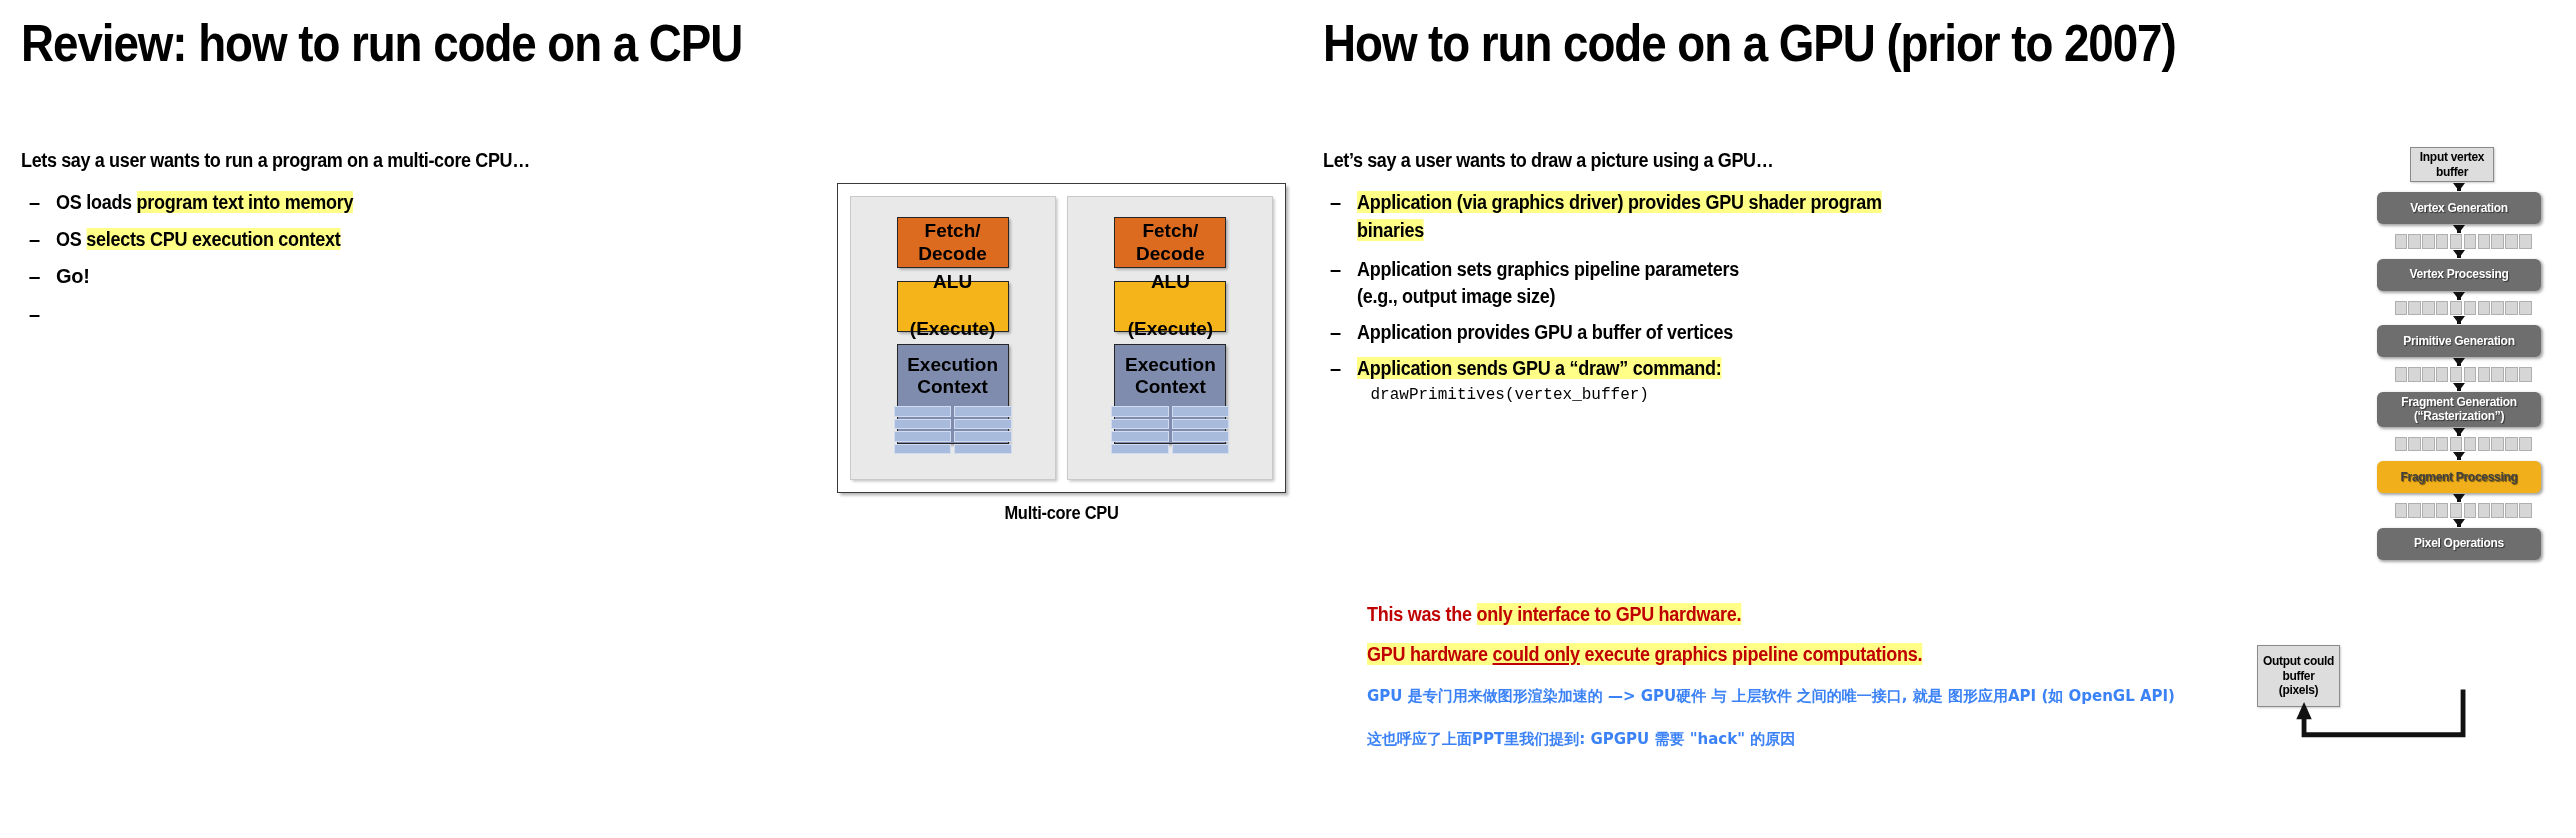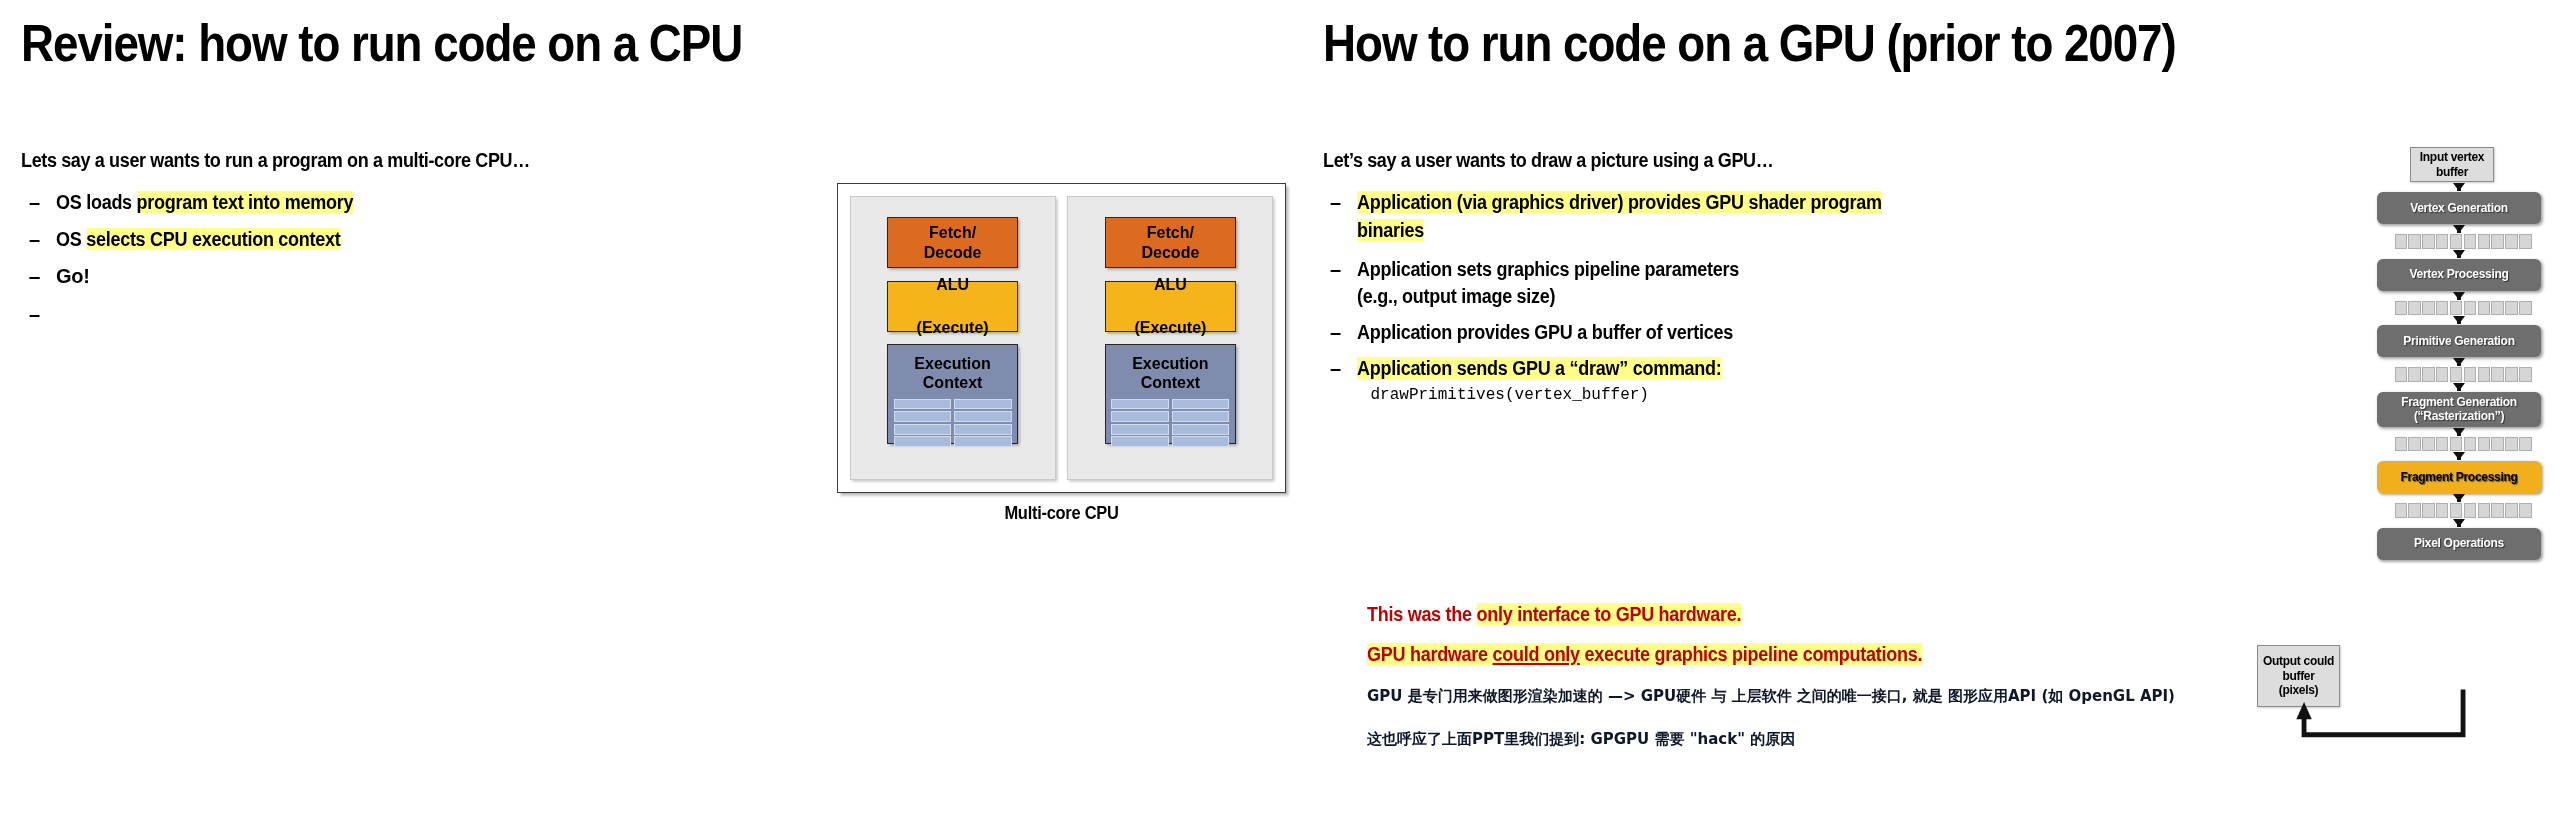--- a/index.html
+++ b/index.html
@@ -57,21 +57,21 @@
   }
 
   
   .redline{
     color:#C00000;font-weight:700;font-size:20px;letter-spacing:-0.3px;
     white-space:nowrap;
     transform:scaleX(.9);transform-origin:left top;
   }
   .redline u{text-decoration:underline;text-underline-offset:1.9px;}
   .cn{
-    color:#0f172a;font-weight:700;font-size:15px;letter-spacing:0px;
+    color:#3b82f6;font-weight:700;font-size:15px;letter-spacing:0px;
     white-space:nowrap;
     font-family:"DejaVu Sans","Liberation Sans",sans-serif;
   }
 
   
   #cpu-diagram{
     box-sizing:border-box;
     border:1.9px solid #3a3a3a;
     background:#ffffff;
     box-shadow:2.9px 2.9px 2.9px rgba(0,0,0,.30);
@@ -82,26 +82,26 @@
     box-sizing:border-box;
     width:206px;height:284px;
     background:#e9e9e9;
     border:1px solid #c9c9c9;
     box-shadow:1.9px 1.9px 2.9px rgba(0,0,0,.25);
     display:flex;flex-direction:column;align-items:center;
     padding-top:20px;
   }
   .unit{
     box-sizing:border-box;
-    width:131px;
+    width:112px;
     border:1.9px solid #262626;
     box-shadow:1.9px 1.9px 2.9px rgba(0,0,0,.35);
     display:flex;flex-direction:column;align-items:center;justify-content:center;
     text-align:center;
-    font-weight:700;font-size:16px;line-height:1.2;
+    font-weight:700;font-size:19px;line-height:1.2;
     color:#000;
   }
   .unit-fetch{height:51px;background:#DD6B1F;margin-bottom:12.5px;}
   .unit-alu{height:51px;background:#F4B41A;margin-bottom:12.5px;gap:24px;}
   .unit-ctx{
     height:100px;background:#7F8CAD;justify-content:flex-start;padding-top:8.7px;
   }
   .ctx-grid{
     margin-top:6.7px;width:118px;
     display:grid;grid-template-columns:1fr 1fr;gap:2.9px;
@@ -122,21 +122,21 @@
     border-radius:5.8px;
     box-shadow:1.9px 1.9px 2.9px rgba(0,0,0,.35);
     color:#fff;font-weight:700;font-size:12px;line-height:1.18;
     display:flex;align-items:center;justify-content:center;text-align:center;
     letter-spacing:-0.3px;
     text-shadow:1px 1px 1px rgba(0,0,0,.55);
     padding:1.9px 3.9px;
   }
   .pbox.two{height:35px;}
   .pbox.one{height:32px;}
-  .pbox.hlbox{background:#F1B01B;color:#000000;}
+  .pbox.hlbox{background:#F1B01B;color:#404040;}
   .plainbox{
     box-sizing:border-box;
     background:#DDDDDD;border:1px solid #8a8a8a;
     color:#000;font-weight:700;font-size:12px;line-height:1.2;
     display:flex;flex-direction:column;align-items:center;justify-content:center;
     text-align:center;letter-spacing:-0.3px;padding:1.9px 3.9px;
     box-shadow:1px 1px 1.9px rgba(0,0,0,.2);
   }
   .arrowdown{
     width:0;height:0;margin:1px auto;

